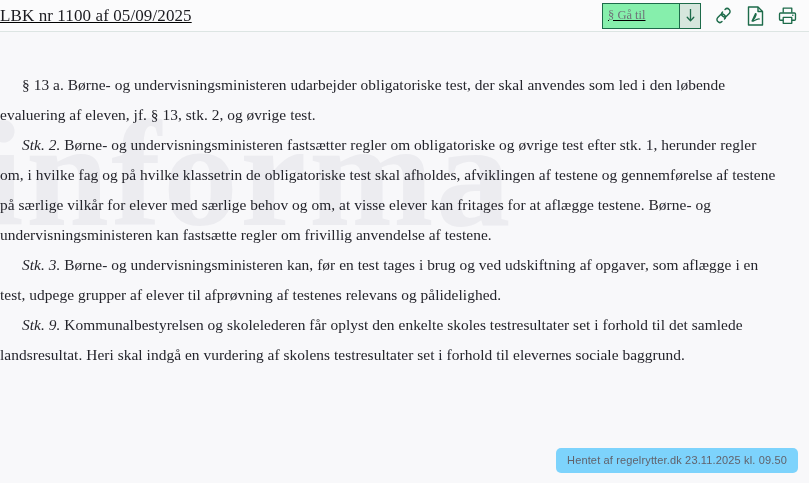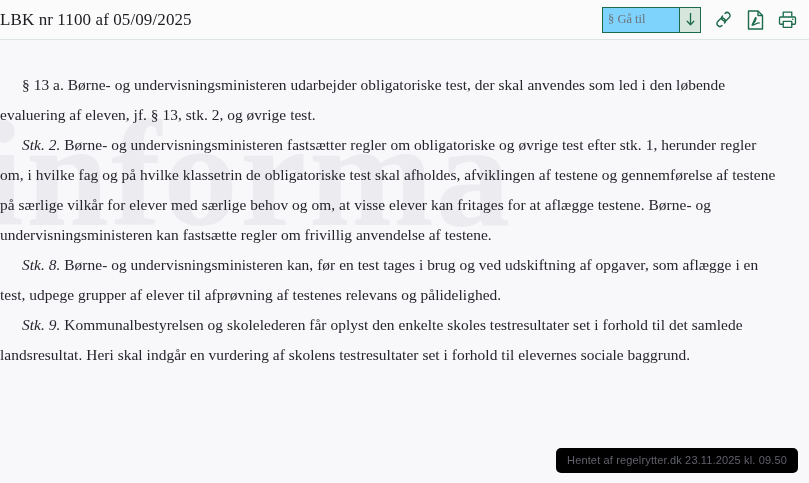--- a/index.html
+++ b/index.html
@@ -42,28 +42,29 @@
     pointer-events: none;
     z-index: 0;
   }
 
   
   #header {
     position: absolute;
     left: 0;
     top: 0;
     width: 809px;
-    height: 40px;
+    height: 32px;
     box-sizing: border-box;
     background: #fbfbfc;
     border-bottom: 1px solid #dde5e3;
     display: flex;
     align-items: center;
     padding: 0 12px 0 0;
     z-index: 5;
+    text-decoration: underline;
   }
 
   #doc-title {
     flex: 0 0 auto;
     font-family: "Liberation Serif", serif;
     font-size: 17px;
     color: #1c1c21;
     padding-left: 0px;
     white-space: nowrap;
     letter-spacing: 0.1px;
@@ -85,21 +86,21 @@
     height: 26px;
     width: 99px;
     box-sizing: border-box;
     border: 1px solid #1d6b4a;
     background: #ffffff;
   }
   #goto-input {
     flex: 1 1 auto;
     border: 0;
     outline: none;
-    background: #7dd3fc;
+    background: #86efac;
     font-family: "Liberation Serif", serif;
     font-size: 12.5px;
     color: #54545c;
     padding: 0 2px 0 5px;
     min-width: 0;
   }
   #goto-input::placeholder { color: #6f7078; opacity: 1; }
   #goto-dropdown {
     flex: 0 0 auto;
     width: 20px;
@@ -143,21 +144,21 @@
     padding: 0 4px 0 0;
     letter-spacing: 0.05px;
   }
   p.para em { font-style: italic; }
 
   
   #footer-badge {
     position: absolute;
     right: 11px;
     bottom: 10px;
-    background: #000000;
+    background: #7dd3fc;
     border-radius: 5px;
     padding: 6px 11px 7px 11px;
     font-family: "Liberation Sans", sans-serif;
     font-size: 11px;
     color: #61626b;
     letter-spacing: 0.15px;
     white-space: nowrap;
     z-index: 6;
   }
 </style>
@@ -216,22 +217,22 @@
   </div>
 
   <div id="content">
     <p class="para">
       <span>§ 13 a.</span><span> Børne- og undervisningsministeren udarbejder obligatoriske test, der skal anvendes som led i den løbende evaluering af eleven, jf. § 13, stk. 2, og øvrige test.</span>
     </p>
     <p class="para">
       <em>Stk. 2.</em><span> Børne- og undervisningsministeren fastsætter regler om obligatoriske og øvrige test efter stk. 1, herunder regler om, i hvilke fag og på hvilke klassetrin de obligatoriske test skal afholdes, afviklingen af testene og gennemførelse af testene på særlige vilkår for elever med særlige behov og om, at visse elever kan fritages for at aflægge testene. Børne- og undervisningsministeren kan fastsætte regler om frivillig anvendelse af testene.</span>
     </p>
     <p class="para">
-      <em>Stk. 8.</em><span> Børne- og undervisningsministeren kan, før en test tages i brug og ved udskiftning af opgaver, som aflægge i en test, udpege grupper af elever til afprøvning af testenes relevans og pålidelighed.</span>
-    </p>
-    <p class="para">
-      <em>Stk. 9.</em><span> Kommunalbestyrelsen og skolelederen får oplyst den enkelte skoles testresultater set i forhold til det samlede landsresultat. Heri skal indgår en vurdering af skolens testresultater set i forhold til elevernes sociale baggrund.</span>
+      <em>Stk. 3.</em><span> Børne- og undervisningsministeren kan, før en test tages i brug og ved udskiftning af opgaver, som aflægge i en test, udpege grupper af elever til afprøvning af testenes relevans og pålidelighed.</span>
+    </p>
+    <p class="para">
+      <em>Stk. 9.</em><span> Kommunalbestyrelsen og skolelederen får oplyst den enkelte skoles testresultater set i forhold til det samlede landsresultat. Heri skal indgå en vurdering af skolens testresultater set i forhold til elevernes sociale baggrund.</span>
     </p>
   </div>
 
   <div id="footer-badge">Hentet af regelrytter.dk 23.11.2025 kl. 09.50</div>
 
 </div>
 
 </body></html>

